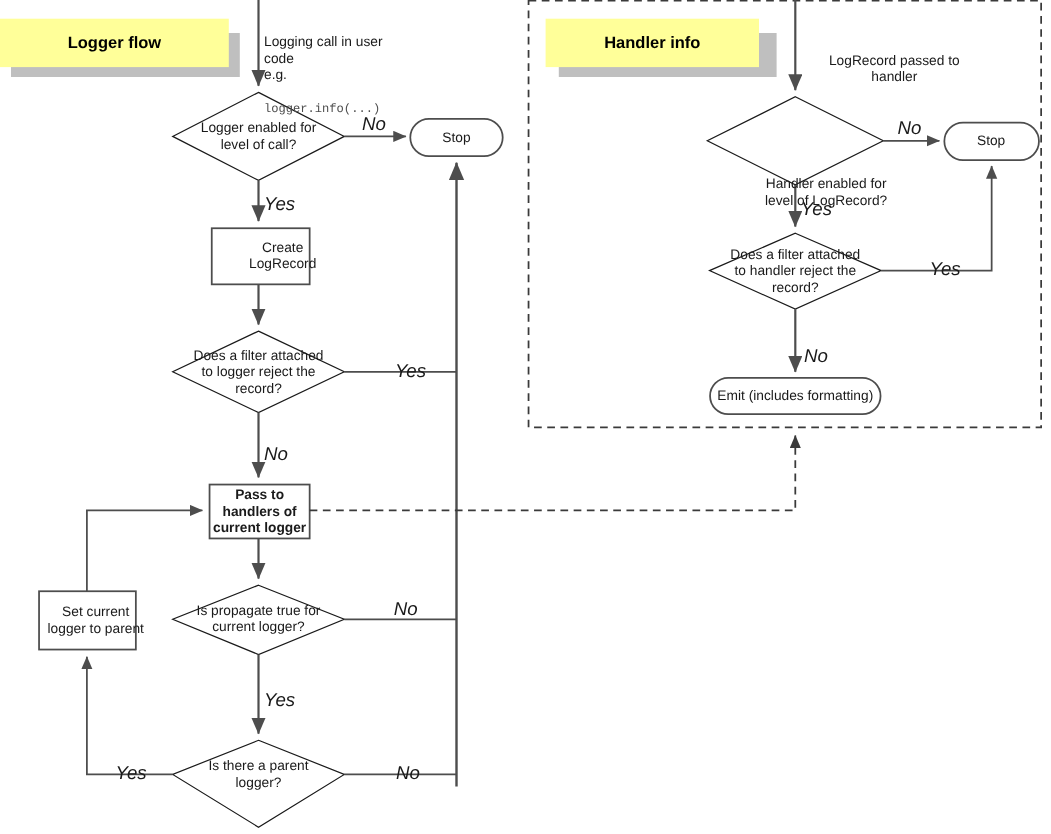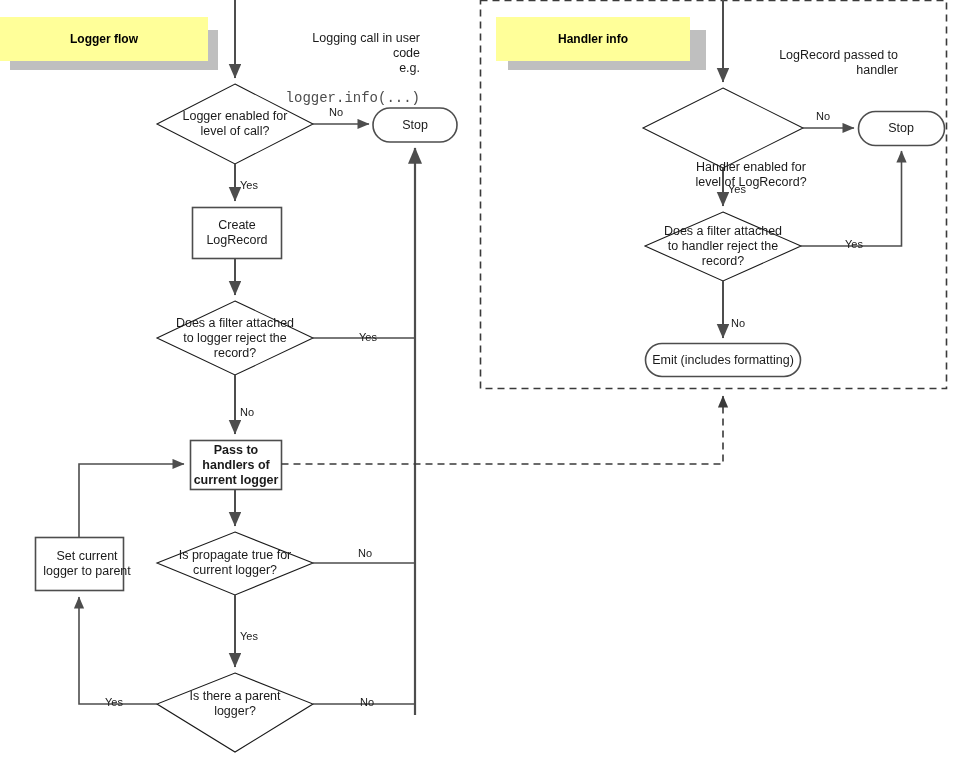--- a/index.html
+++ b/index.html
@@ -33,51 +33,52 @@
     text-align: center;
     white-space: pre-line;
     display: flex;
     align-items: center;
     justify-content: center;
     pointer-events: none;
   }
   .edge-label {
     position: absolute;
     font-family: "Liberation Sans", sans-serif;
-    font-size: 11px;
+    font-size: 17px;
     color: #1a1a1a;
     line-height: 15px;
     white-space: nowrap;
+    font-style: italic;
   }
   .caption {
     position: absolute;
     font-family: "Liberation Sans", sans-serif;
     font-size: 12.5px;
     color: #1a1a1a;
     line-height: 15px;
-    text-align: right;
+    text-align: left;
     white-space: pre-line;
   }
   .caption .mono {
     font-family: "Liberation Mono", monospace;
-    font-size: 14px;
+    font-size: 11px;
     color: #4d4d4d;
   }
   .title-shadow {
     position: absolute;
     background: #bfbfbf;
   }
   .title-box {
     position: absolute;
     background: #ffff99;
     display: flex;
     align-items: center;
     justify-content: center;
     font-family: "Liberation Sans", sans-serif;
-    font-size: 12px;
+    font-size: 15px;
     font-weight: bold;
     color: #000000;
   }
 </style>
 </head>
 <body>
 
 <div id="canvas">
 
   <svg id="flow-svg" viewBox="0 0 955 758">
@@ -161,31 +162,31 @@
   <div class="title-shadow" style="left:508px; top:30px; width:198px; height:40px;"></div>
   <div class="title-box" style="left:496px; top:17px; width:194px; height:44px;">Handler info</div>
 
   <div class="caption" style="left:240px; top:16px; width:180px;">
     <span>Logging call in user
 code
 e.g.</span><br>
     <span class="mono">logger.info(...)</span>
   </div>
 
-  <div class="caption" style="left:728px; top:33px; width:170px; text-align:right;">
+  <div class="caption" style="left:728px; top:33px; width:170px; text-align:center;">
     <span>LogRecord passed to
 handler</span>
   </div>
 
   <div class="node-text" style="left:160px; top:104px; width:150px; height:40px;">Logger enabled for
 level of call?</div>
 
   <div class="node-text" style="left:373px; top:108px; width:84px; height:34px;">Stop</div>
 
-  <div class="node-text" style="left:192px; top:207px; width:90px; height:52px;">Create
+  <div class="node-text" style="left:192px; top:207px; width:90px; height:52px;padding-left:20px;">Create
 LogRecord</div>
 
   <div class="node-text" style="left:158px; top:315px; width:154px; height:46px;">Does a filter attached
 to logger reject the
 record?</div>
 
   <div class="node-text" style="left:190px; top:440px; width:92px; height:50px;font-weight:bold;">Pass to
 handlers of
 current logger</div>
 

